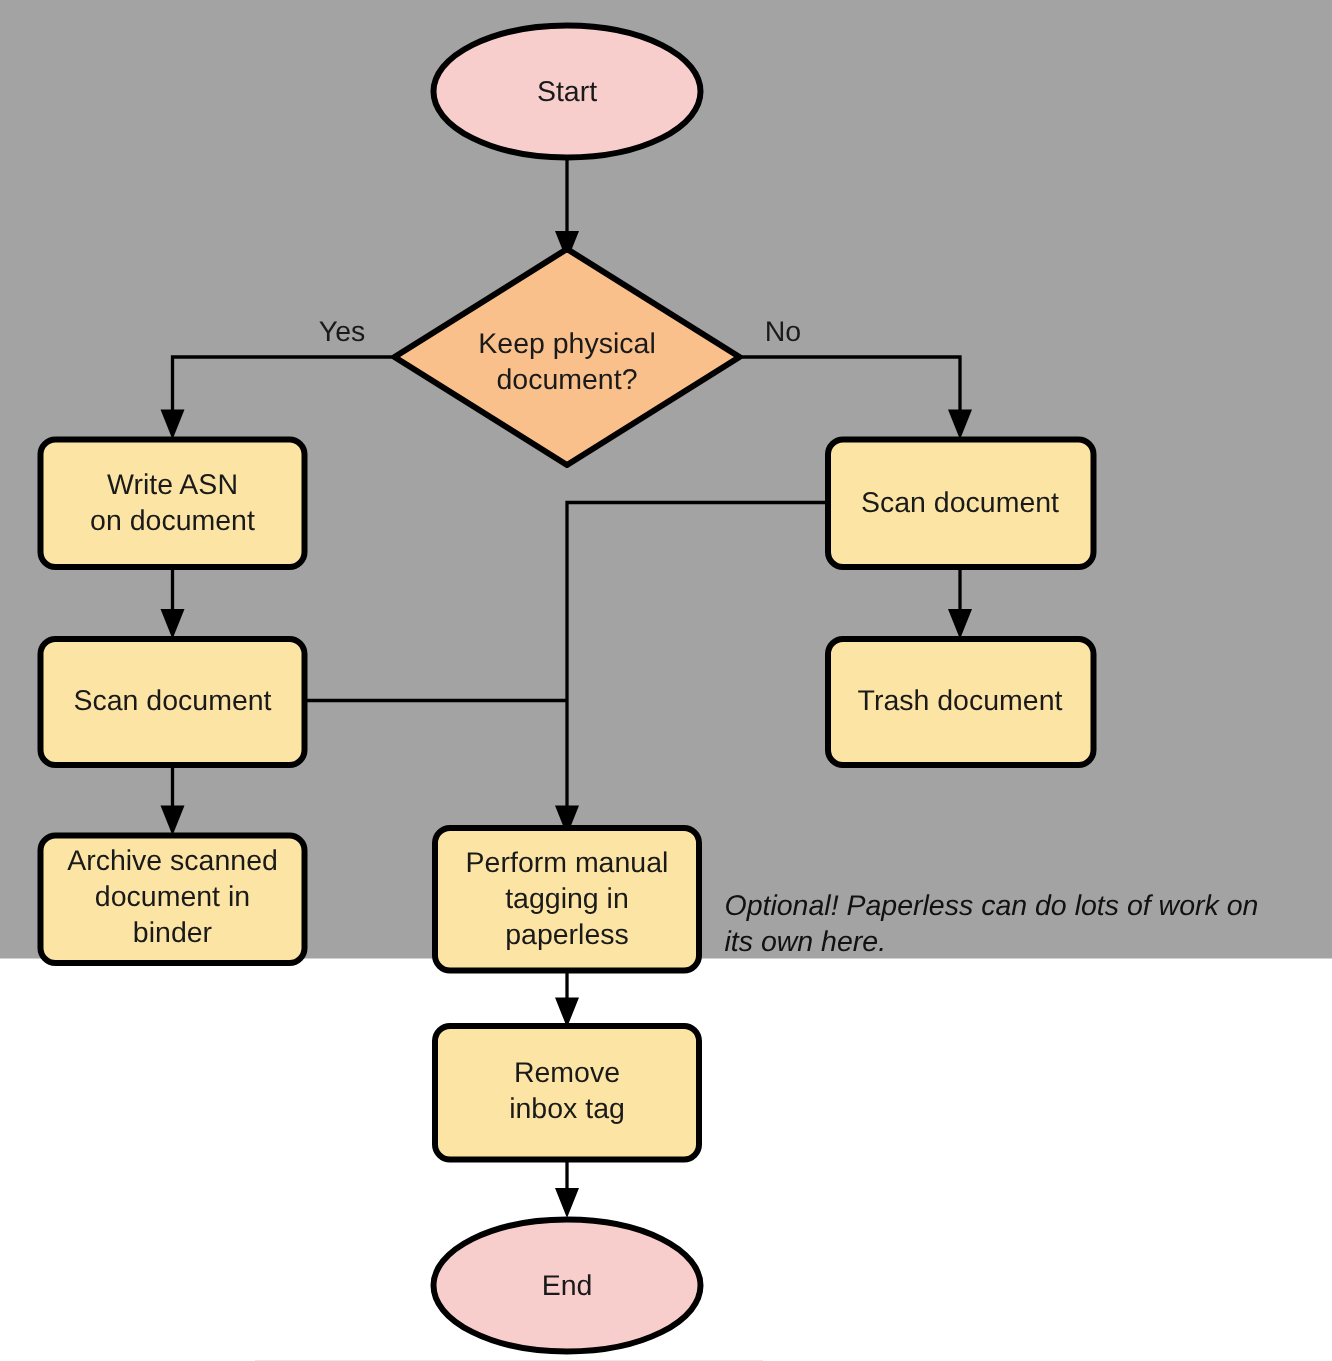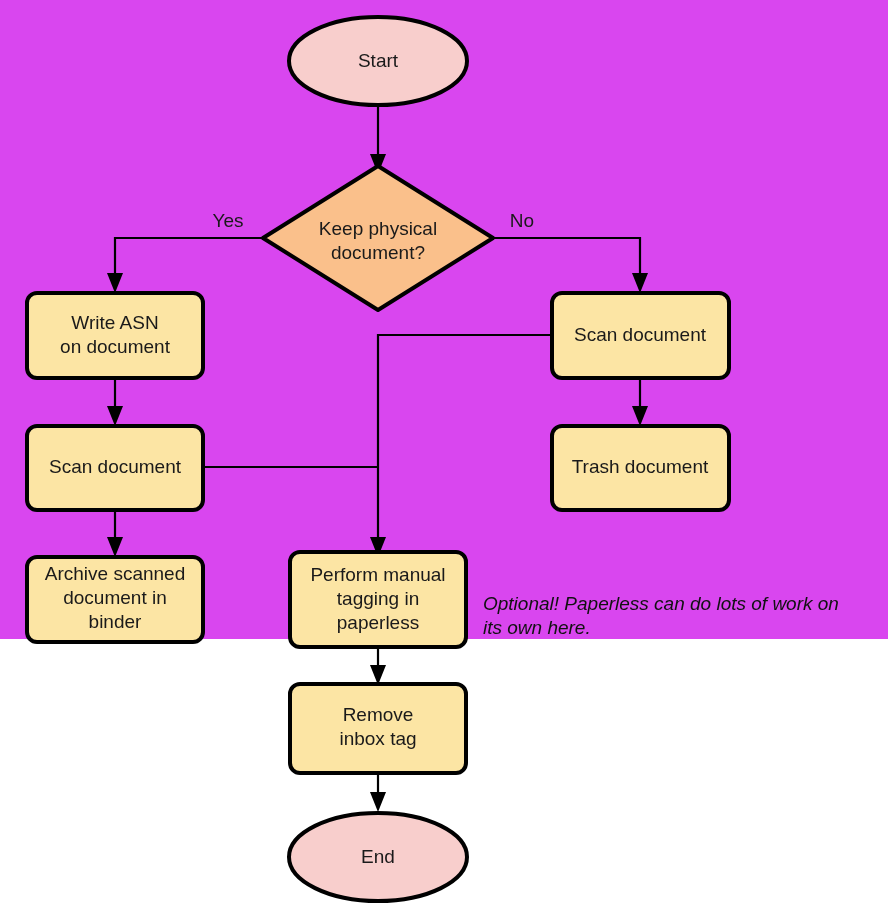--- a/index.html
+++ b/index.html
@@ -10,21 +10,21 @@
   body {
     width: 888px;
     height: 907px;
     overflow: hidden;
     font-family: "Liberation Sans", sans-serif;
   }
   #flowchart-root {
     position: relative;
     width: 888px;
     height: 639px;
-    background: #d946ef;
+    background: #a3a3a3;
   }
   svg.flow {
     display: block;
     width: 888px;
     height: 907px;
   }
   .node-shape {
     stroke: #000000;
     stroke-width: 4;
     stroke-linejoin: round;

